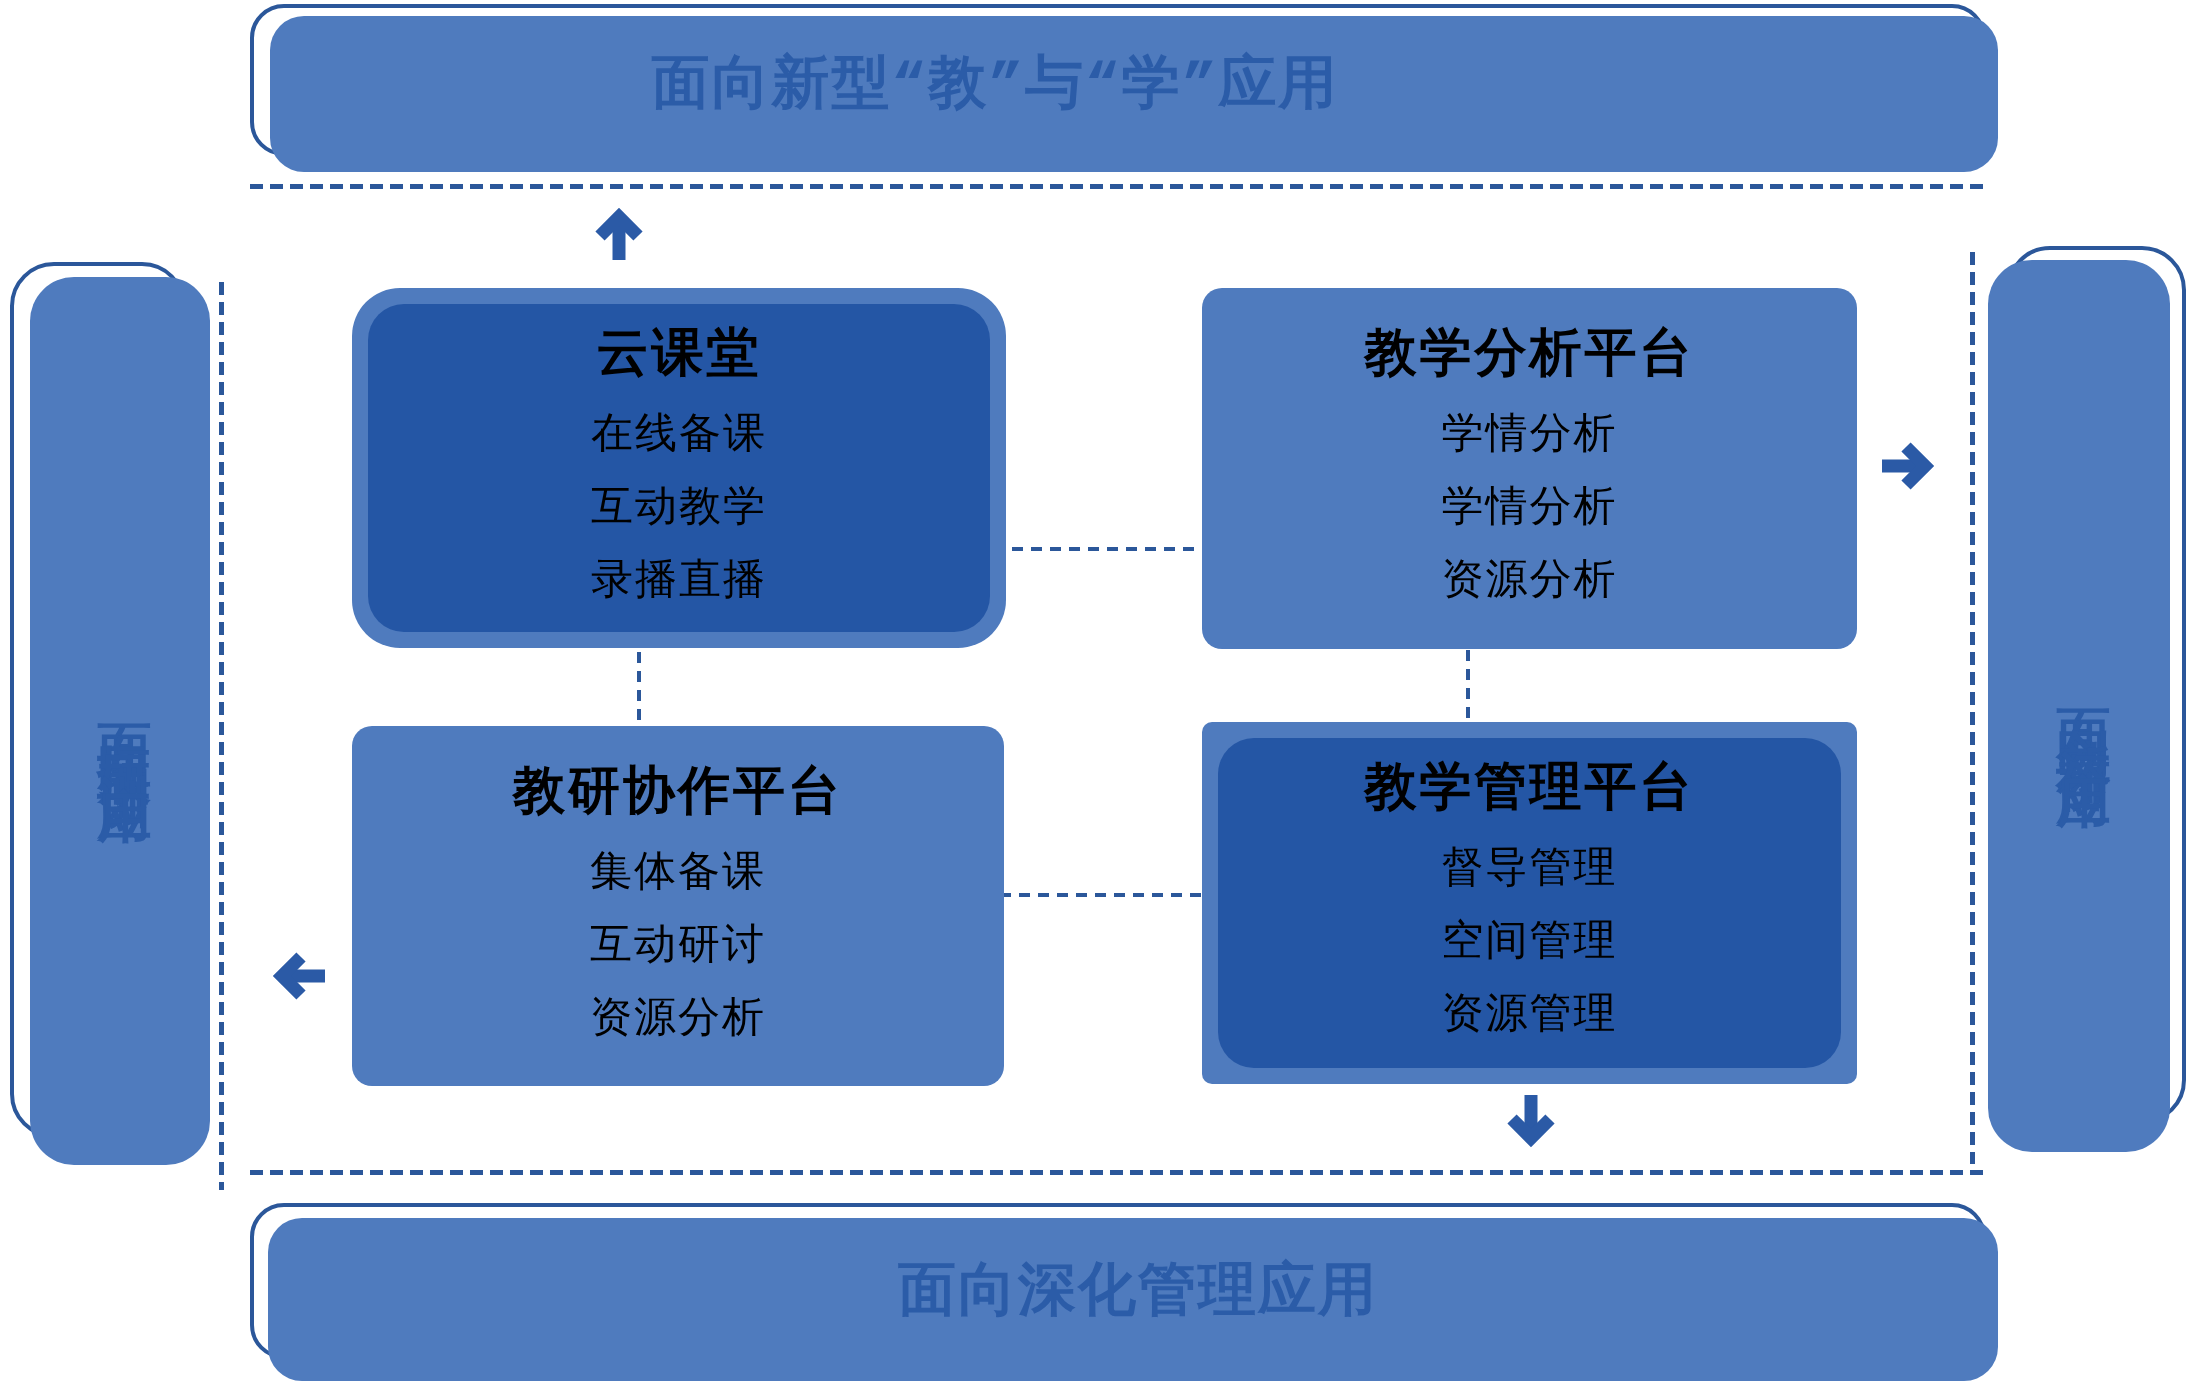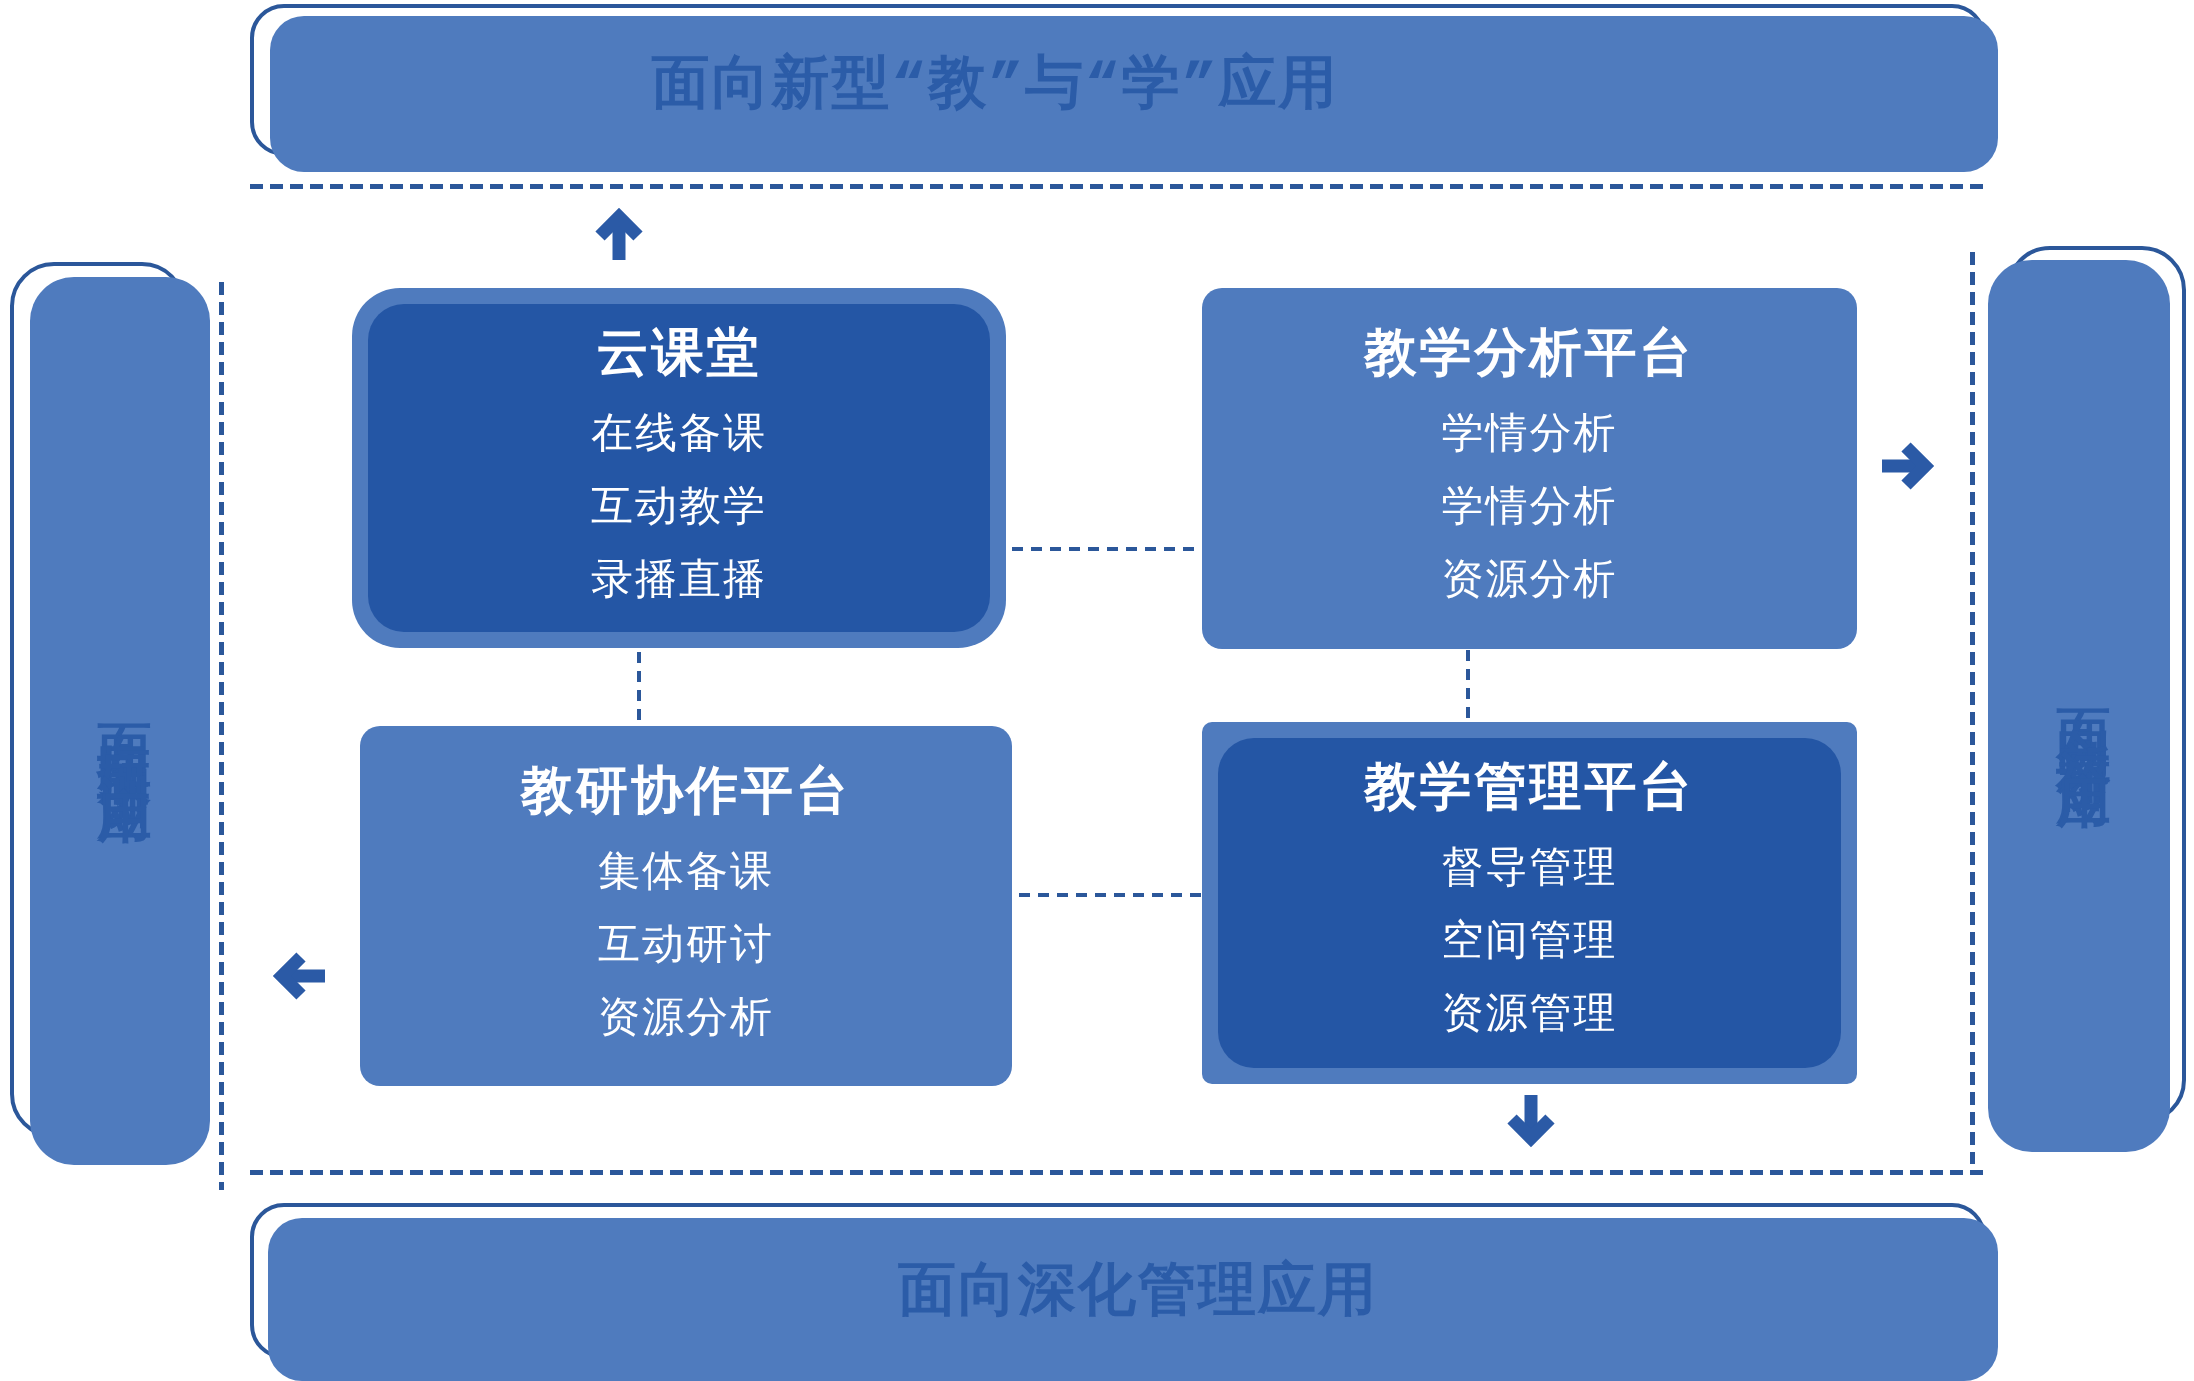--- a/index.html
+++ b/index.html
@@ -81,21 +81,21 @@
     position: absolute;
     background: #4F7BBE;
     border-radius: 20px;
   }
   .box-content {
     position: absolute;
     inset: 0;
     display: flex;
     flex-direction: column;
     align-items: center;
-    color: #ffffff;
+    color: #000000;
   }
   .box-content.pad-framed { padding-top: 10px; }
   .box-content.pad-plain  { padding-top: 26px; }
   .box-title {
     font-size: 52px;
     font-weight: 700;
     line-height: 86px;
     letter-spacing: 3px;
     white-space: nowrap;
   }
@@ -154,21 +154,21 @@
 
   <div class="box-plain" style="left:1202px; top:288px; width:655px; height:361px;">
     <div class="box-content pad-plain">
       <div class="box-title">教学分析平台</div>
       <div class="box-item">学情分析</div>
       <div class="box-item">学情分析</div>
       <div class="box-item">资源分析</div>
     </div>
   </div>
 
-  <div class="box-plain" style="left:360px; top:726px; width:652px; height:360px;">
+  <div class="box-plain" style="left:352px; top:726px; width:652px; height:360px;">
     <div class="box-content pad-plain">
       <div class="box-title">教研协作平台</div>
       <div class="box-item">集体备课</div>
       <div class="box-item">互动研讨</div>
       <div class="box-item">资源分析</div>
     </div>
   </div>
 
   <div class="box-frame" style="left:1202px; top:722px; width:655px; height:362px;border-radius:10px;">
     <div class="box-inner"></div>

